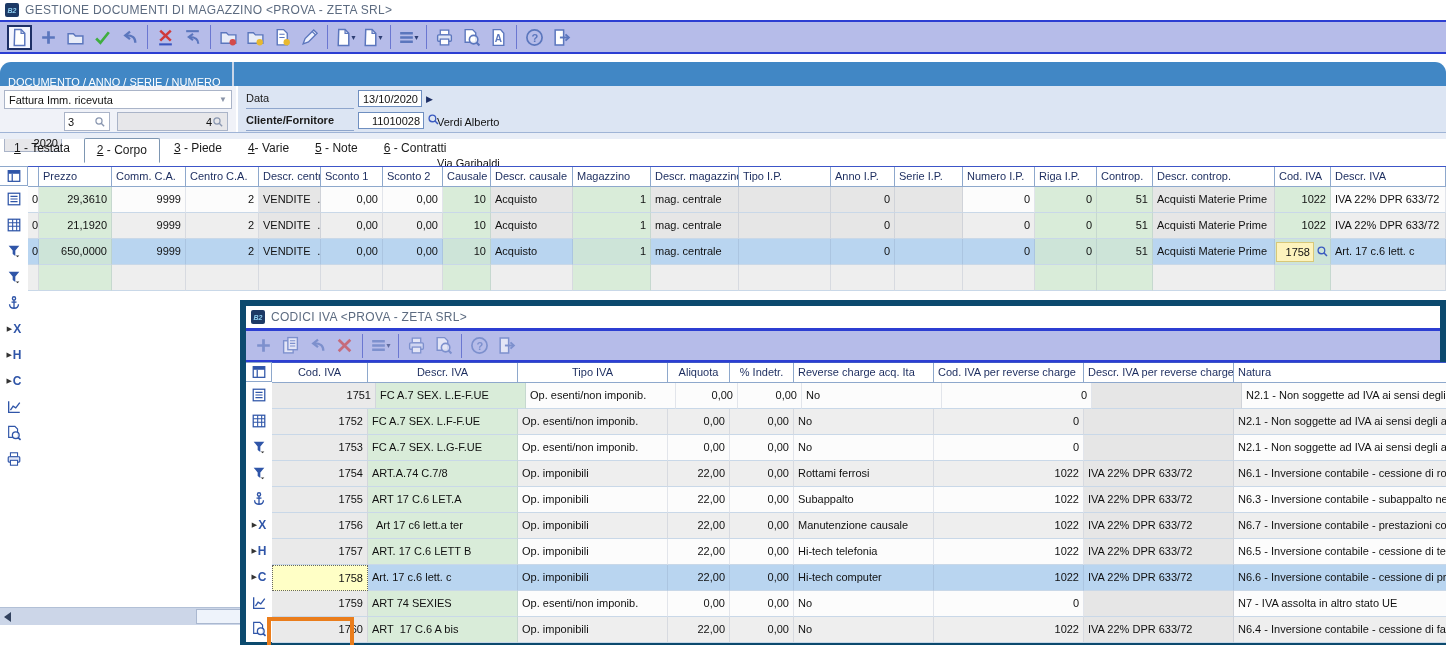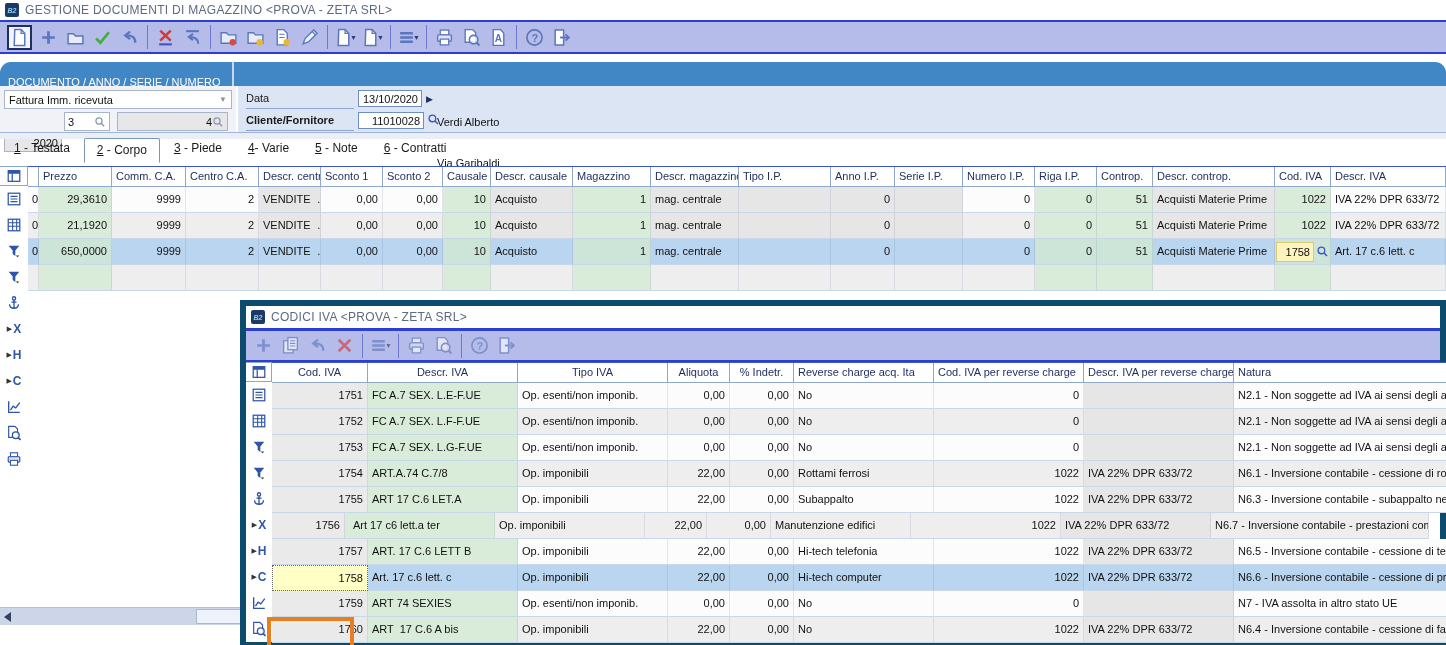--- a/index.html
+++ b/index.html
@@ -668,21 +668,21 @@
             <div class="hcell c" style="width: 150px;">Descr. IVA</div>
             <div class="hcell c" style="width: 150px;">Tipo IVA</div>
             <div class="hcell c" style="width: 62px;">Aliquota</div>
             <div class="hcell c" style="width: 64px;">% Indetr.</div>
             <div class="hcell" style="width: 140px;">Reverse charge acq. Ita</div>
             <div class="hcell" style="width: 150px;">Cod. IVA per reverse charge</div>
             <div class="hcell" style="width: 150px;">Descr. IVA per reverse charge</div>
             <div class="hcell" style="width: 218px;">Natura</div>
           </div>
           <div class="grow r0">
-            <div class="cell ra cGrayL" style="width: 96px;">1751</div>
+            <div class="cell ra cGrayL" style="width: 104px;">1751</div>
             <div class="cell cGreen" style="width: 150px;">FC A.7 SEX. L.E-F.UE</div>
             <div class="cell" style="width: 150px;">Op. esenti/non imponib.</div>
             <div class="cell ra" style="width: 62px;">0,00</div>
             <div class="cell ra" style="width: 64px;">0,00</div>
             <div class="cell" style="width: 140px;">No</div>
             <div class="cell ra" style="width: 150px;">0</div>
             <div class="cell cGray" style="width: 150px;"></div>
             <div class="cell" style="width: 218px;">N2.1 - Non soggette ad IVA ai sensi degli artt. da 7</div>
           </div>
           <div class="grow r1">
@@ -723,26 +723,26 @@
             <div class="cell cGreen" style="width: 150px;">ART 17 C.6 LET.A</div>
             <div class="cell" style="width: 150px;">Op. imponibili</div>
             <div class="cell ra" style="width: 62px;">22,00</div>
             <div class="cell ra" style="width: 64px;">0,00</div>
             <div class="cell" style="width: 140px;">Subappalto</div>
             <div class="cell ra" style="width: 150px;">1022</div>
             <div class="cell cGray" style="width: 150px;">IVA 22% DPR 633/72</div>
             <div class="cell" style="width: 218px;">N6.3 - Inversione contabile - subappalto nel settore</div>
           </div>
           <div class="grow r1">
-            <div class="cell ra cGrayL" style="width: 73px;">1756</div>
+            <div class="cell ra cGrayL" style="width: 96px;">1756</div>
             <div class="cell cGreen" style="width: 150px; padding-left: 8px;">Art 17 c6 lett.a ter</div>
             <div class="cell" style="width: 150px;">Op. imponibili</div>
             <div class="cell ra" style="width: 62px;">22,00</div>
             <div class="cell ra" style="width: 64px;">0,00</div>
-            <div class="cell" style="width: 140px;">Manutenzione edifici</div>
+            <div class="cell" style="width: 140px;">Manutenzione causale</div>
             <div class="cell ra" style="width: 150px;">1022</div>
             <div class="cell cGray" style="width: 150px;">IVA 22% DPR 633/72</div>
             <div class="cell" style="width: 218px;">N6.7 - Inversione contabile - prestazioni comparto e</div>
           </div>
           <div class="grow r0">
             <div class="cell ra cGrayL" style="width: 96px;">1757</div>
             <div class="cell cGreen" style="width: 150px;">ART. 17 C.6 LETT B</div>
             <div class="cell" style="width: 150px;">Op. imponibili</div>
             <div class="cell ra" style="width: 62px;">22,00</div>
             <div class="cell ra" style="width: 64px;">0,00</div>

